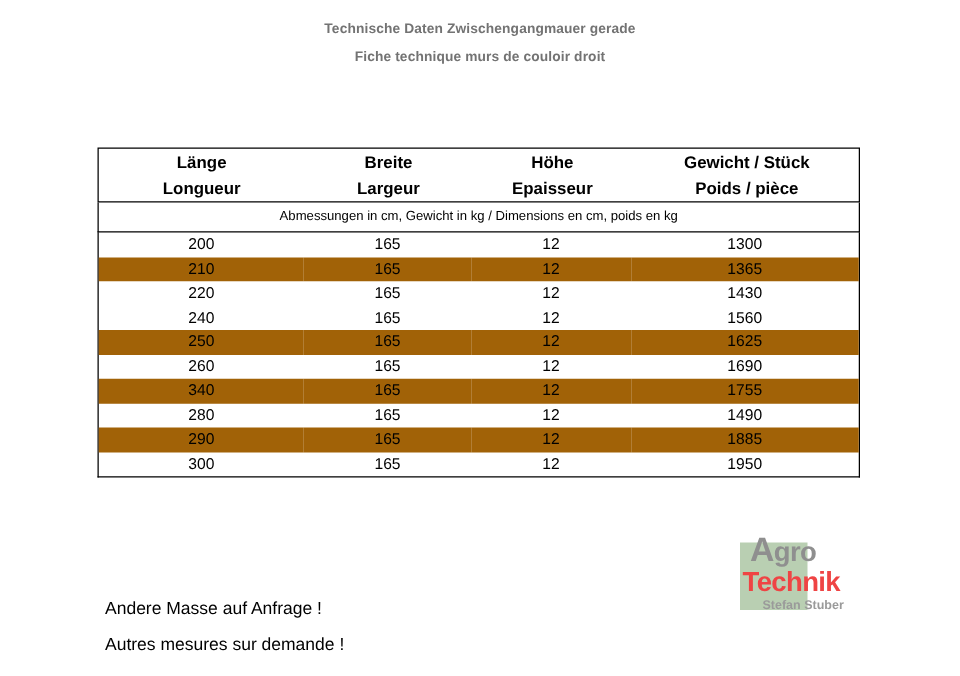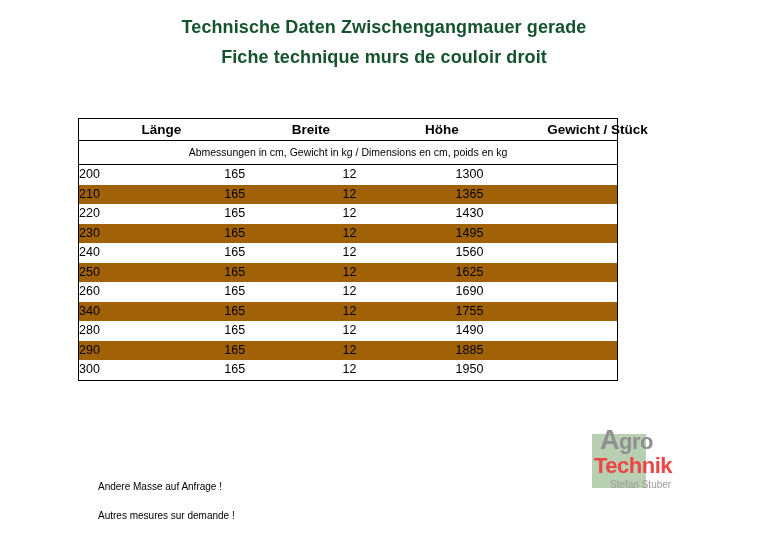--- a/index.html
+++ b/index.html
@@ -20,33 +20,33 @@
     position: relative;
     width: 768px;
     height: 541px;
   }
 
   .titles {
     text-align: center;
     padding-top: 18px;
   }
   .title-line {
-    font-size: 18px;
+    font-size: 11px;
     font-weight: bold;
     letter-spacing: 0.1px;
     line-height: 1.0;
     margin-bottom: 12px;
-    color: #14532d;
+    color: #737373;
   }
 
   .table-wrap {
     position: absolute;
     left: 78px;
     top: 118px;
-    width: 540px;
+    width: 610px;
   }
 
   table.data {
     border-collapse: collapse;
     width: 610px;
     table-layout: fixed;
   }
 
   table.data th,
   table.data td {
@@ -90,40 +90,40 @@
     border-right: 1.5px solid #000;
     border-bottom: 1.5px solid #000;
   }
 
   table.body-table {
     border-collapse: collapse;
     width: 100%;
     table-layout: fixed;
   }
   table.body-table td {
-    text-align: left;
+    text-align: center;
     font-size: 12.5px;
     height: 19.5px;
     line-height: 19.5px;
     padding: 0;
   }
   tr.alt td {
     background: #a16207;
   }
 
   .col1 { width: 27%; }
   .col2 { width: 22%; }
   .col3 { width: 21%; }
   .col4 { width: 30%; }
 
   .notes {
     position: absolute;
-    left: 98px;
+    left: 84px;
     top: 472px;
-    font-size: 10px;
+    font-size: 14px;
     line-height: 29px;
   }
   .note-line { white-space: nowrap; }
 
   .logo {
     position: absolute;
     left: 592px;
     top: 428px;
     width: 110px;
     height: 78px;
@@ -159,20 +159,21 @@
     color: #ef4444;
     letter-spacing: -0.5px;
     line-height: 24px;
     padding-left: 2px;
   }
   .logo-line3 {
     font-size: 10px;
     color: #9a9a9a;
     padding-left: 18px;
     line-height: 14px;
+    font-weight: bold;
   }
 </style>
 </head>
 <body>
 
 <div class="page">
 
   <div class="titles">
     <div class="title-line">Technische Daten Zwischengangmauer gerade</div>
     <div class="title-line">Fiche technique murs de couloir droit</div>
@@ -188,20 +189,26 @@
             <col class="col3">
             <col class="col4">
         </colgroup>
         <tbody>
           <tr class="head-row-top">
             <td class="head-cell">Länge</td>
             <td class="head-cell">Breite</td>
             <td class="head-cell">Höhe</td>
             <td class="head-cell">Gewicht / Stück</td>
           </tr>
+          <tr class="head-row-bottom">
+            <td class="head-cell">Longueur</td>
+            <td class="head-cell">Largeur</td>
+            <td class="head-cell">Epaisseur</td>
+            <td class="head-cell">Poids / pièce</td>
+          </tr>
         </tbody>
       </table>
     </div>
 
     <div class="subnote">Abmessungen in cm, Gewicht in kg / Dimensions en cm, poids en kg</div>
 
     <div class="body-block">
       <table class="body-table">
         <colgroup>
           <col class="col1">
@@ -221,26 +228,20 @@
               <td>165</td>
               <td>12</td>
               <td>1365</td>
             </tr>
             <tr>
               <td>220</td>
               <td>165</td>
               <td>12</td>
               <td>1430</td>
             </tr>
-            <tr class="alt">
-              <td>230</td>
-              <td>165</td>
-              <td>12</td>
-              <td>1495</td>
-            </tr>
             <tr>
               <td>240</td>
               <td>165</td>
               <td>12</td>
               <td>1560</td>
             </tr>
             <tr class="alt">
               <td>250</td>
               <td>165</td>
               <td>12</td>

